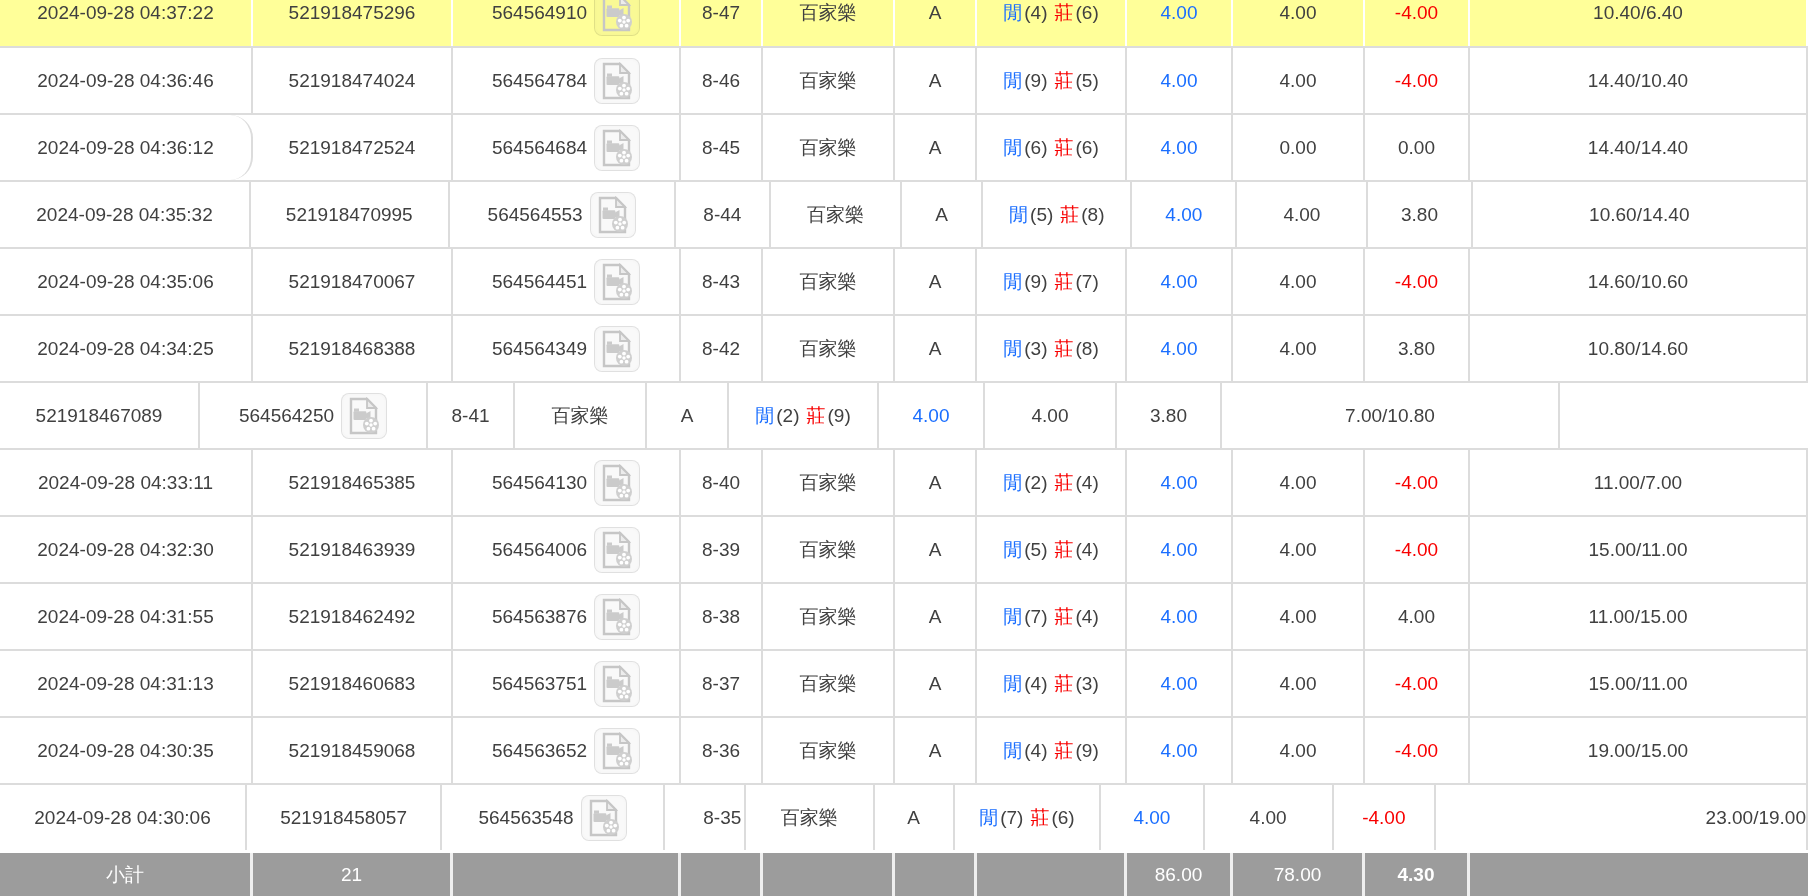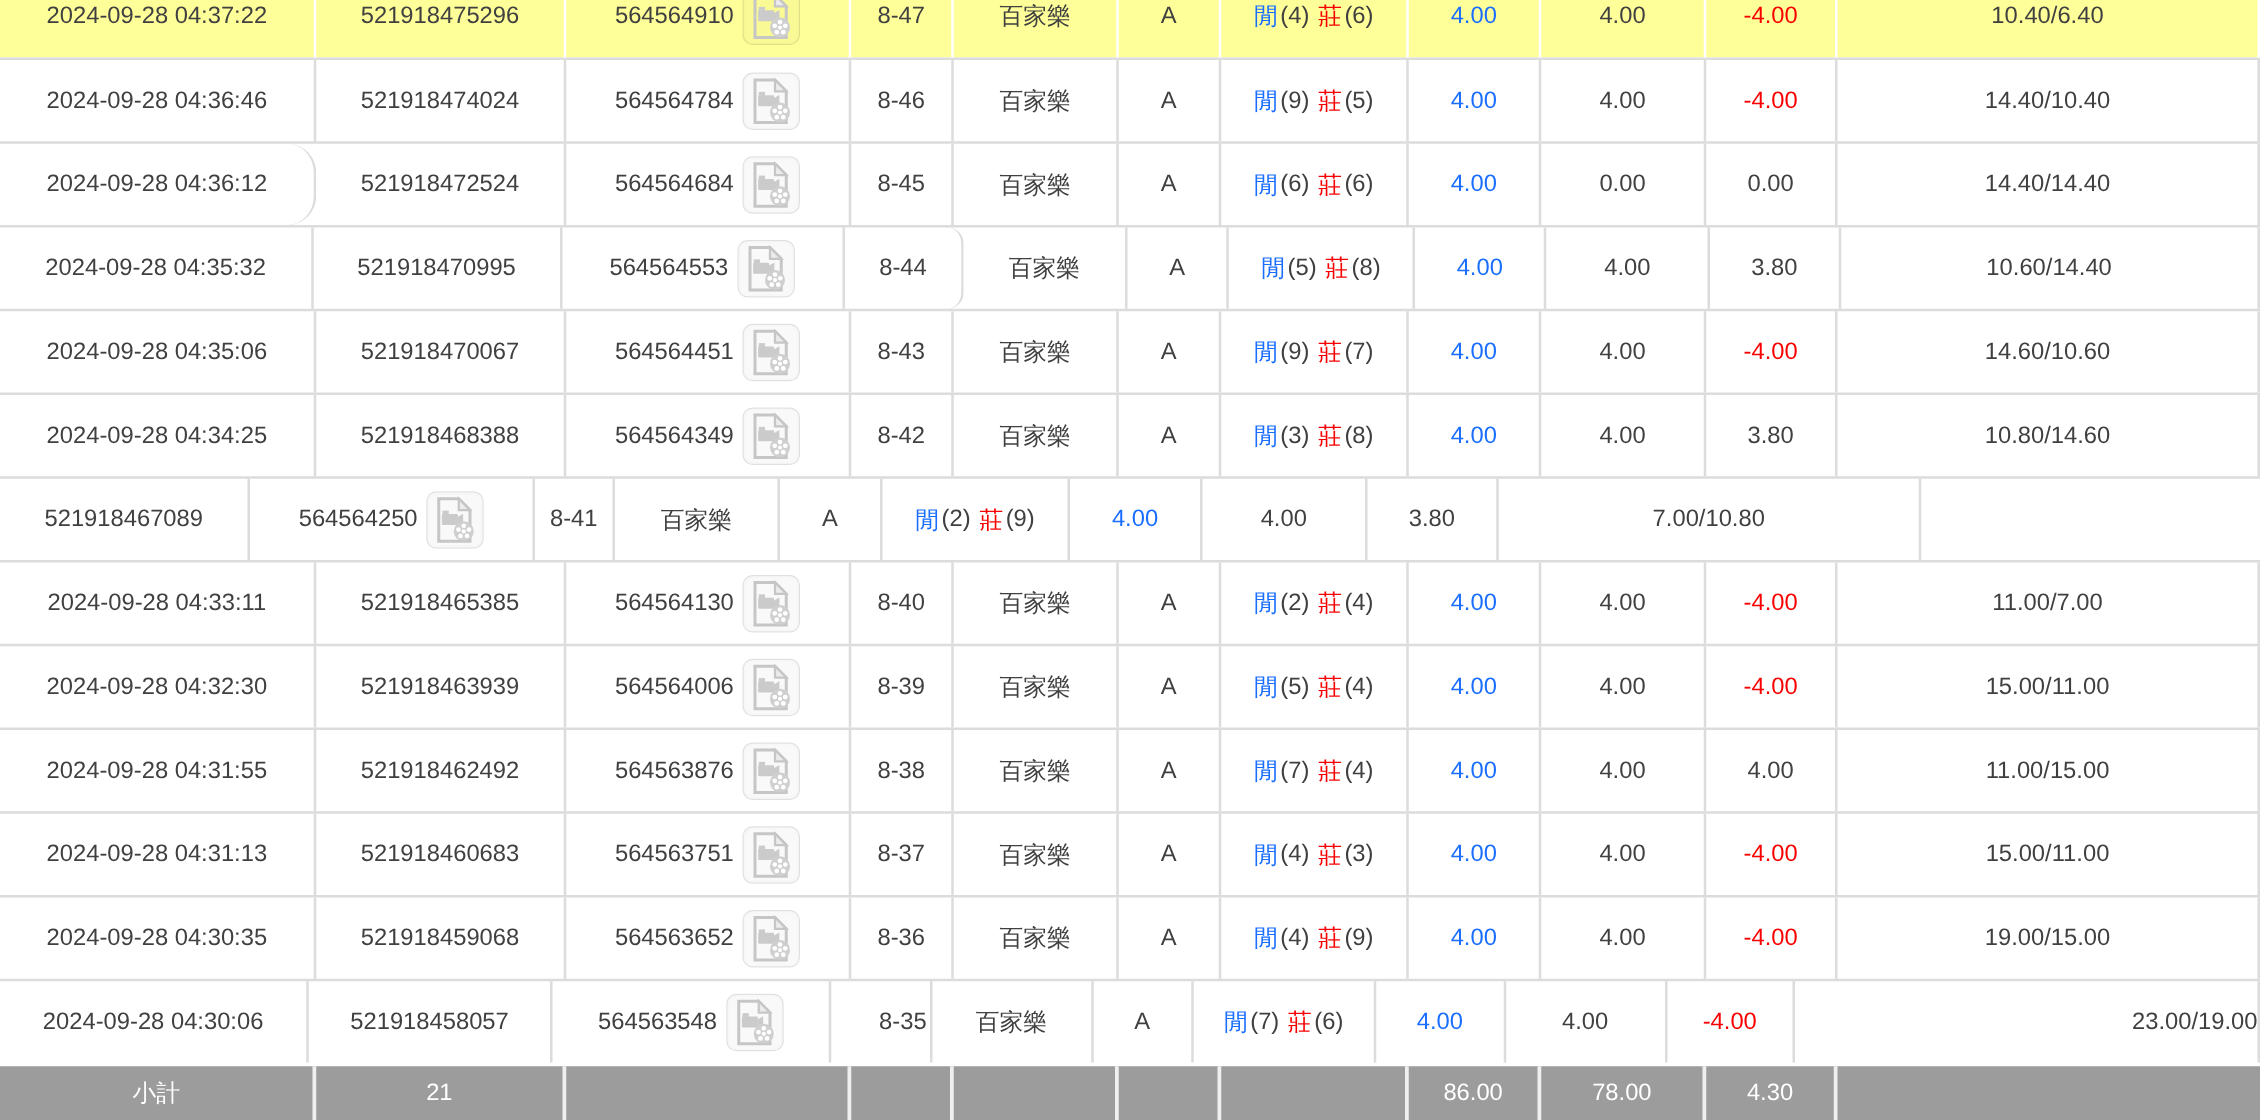--- a/index.html
+++ b/index.html
@@ -237,21 +237,21 @@
     <circle cx="24" cy="28" r="8" fill="#cfcfcf"></circle>
     <circle cx="24" cy="28" r="1.7" fill="#ffffff"></circle>
     <circle cx="24" cy="23.6" r="1.9" fill="#ffffff"></circle>
     <circle cx="28.2" cy="26.6" r="1.9" fill="#ffffff"></circle>
     <circle cx="26.6" cy="31.7" r="1.9" fill="#ffffff"></circle>
     <circle cx="21.4" cy="31.7" r="1.9" fill="#ffffff"></circle>
     <circle cx="19.8" cy="26.6" r="1.9" fill="#ffffff"></circle>
   </svg>
 </button>
         </div>
-        <div class="cell" style="width: 96px; border-radius: 13px;">
+        <div class="cell" style="width: 96px;">
           <span>8-44</span>
         </div>
         <div class="cell" style="width: 132px;">
           <span>百家樂</span>
         </div>
         <div class="cell" style="width: 82px;">
           <span>A</span>
         </div>
         <div class="cell" style="width: 150px; gap: 2px;">
           <span class="blue">閒</span>
@@ -396,21 +396,21 @@
     <circle cx="24" cy="28" r="8" fill="#cfcfcf"></circle>
     <circle cx="24" cy="28" r="1.7" fill="#ffffff"></circle>
     <circle cx="24" cy="23.6" r="1.9" fill="#ffffff"></circle>
     <circle cx="28.2" cy="26.6" r="1.9" fill="#ffffff"></circle>
     <circle cx="26.6" cy="31.7" r="1.9" fill="#ffffff"></circle>
     <circle cx="21.4" cy="31.7" r="1.9" fill="#ffffff"></circle>
     <circle cx="19.8" cy="26.6" r="1.9" fill="#ffffff"></circle>
   </svg>
 </button>
         </div>
-        <div class="cell" style="width: 64px;">
+        <div class="cell" style="width: 87px;">
           <span>8-41</span>
         </div>
         <div class="cell" style="width: 132px;">
           <span>百家樂</span>
         </div>
         <div class="cell" style="width: 82px;">
           <span>A</span>
         </div>
         <div class="cell" style="width: 150px; gap: 2px;">
           <span class="blue">閒</span>
@@ -767,18 +767,18 @@
       <div class="fcell" style="width: 82px;"></div>
       <div class="fcell" style="width: 132px;"></div>
       <div class="fcell" style="width: 82px;"></div>
       <div class="fcell" style="width: 150px;"></div>
       <div class="fcell" style="width: 106px;">
         <span>86.00</span>
       </div>
       <div class="fcell" style="width: 132px;">
         <span>78.00</span>
       </div>
-      <div class="fcell" style="width: 105px;">
+      <div class="fcell" style="width: 105px; font-weight: bold;">
         <span>4.30</span>
       </div>
       <div class="fcell" style="width: 338px;"></div>
     </div>
 </div>
 
 </body></html>

